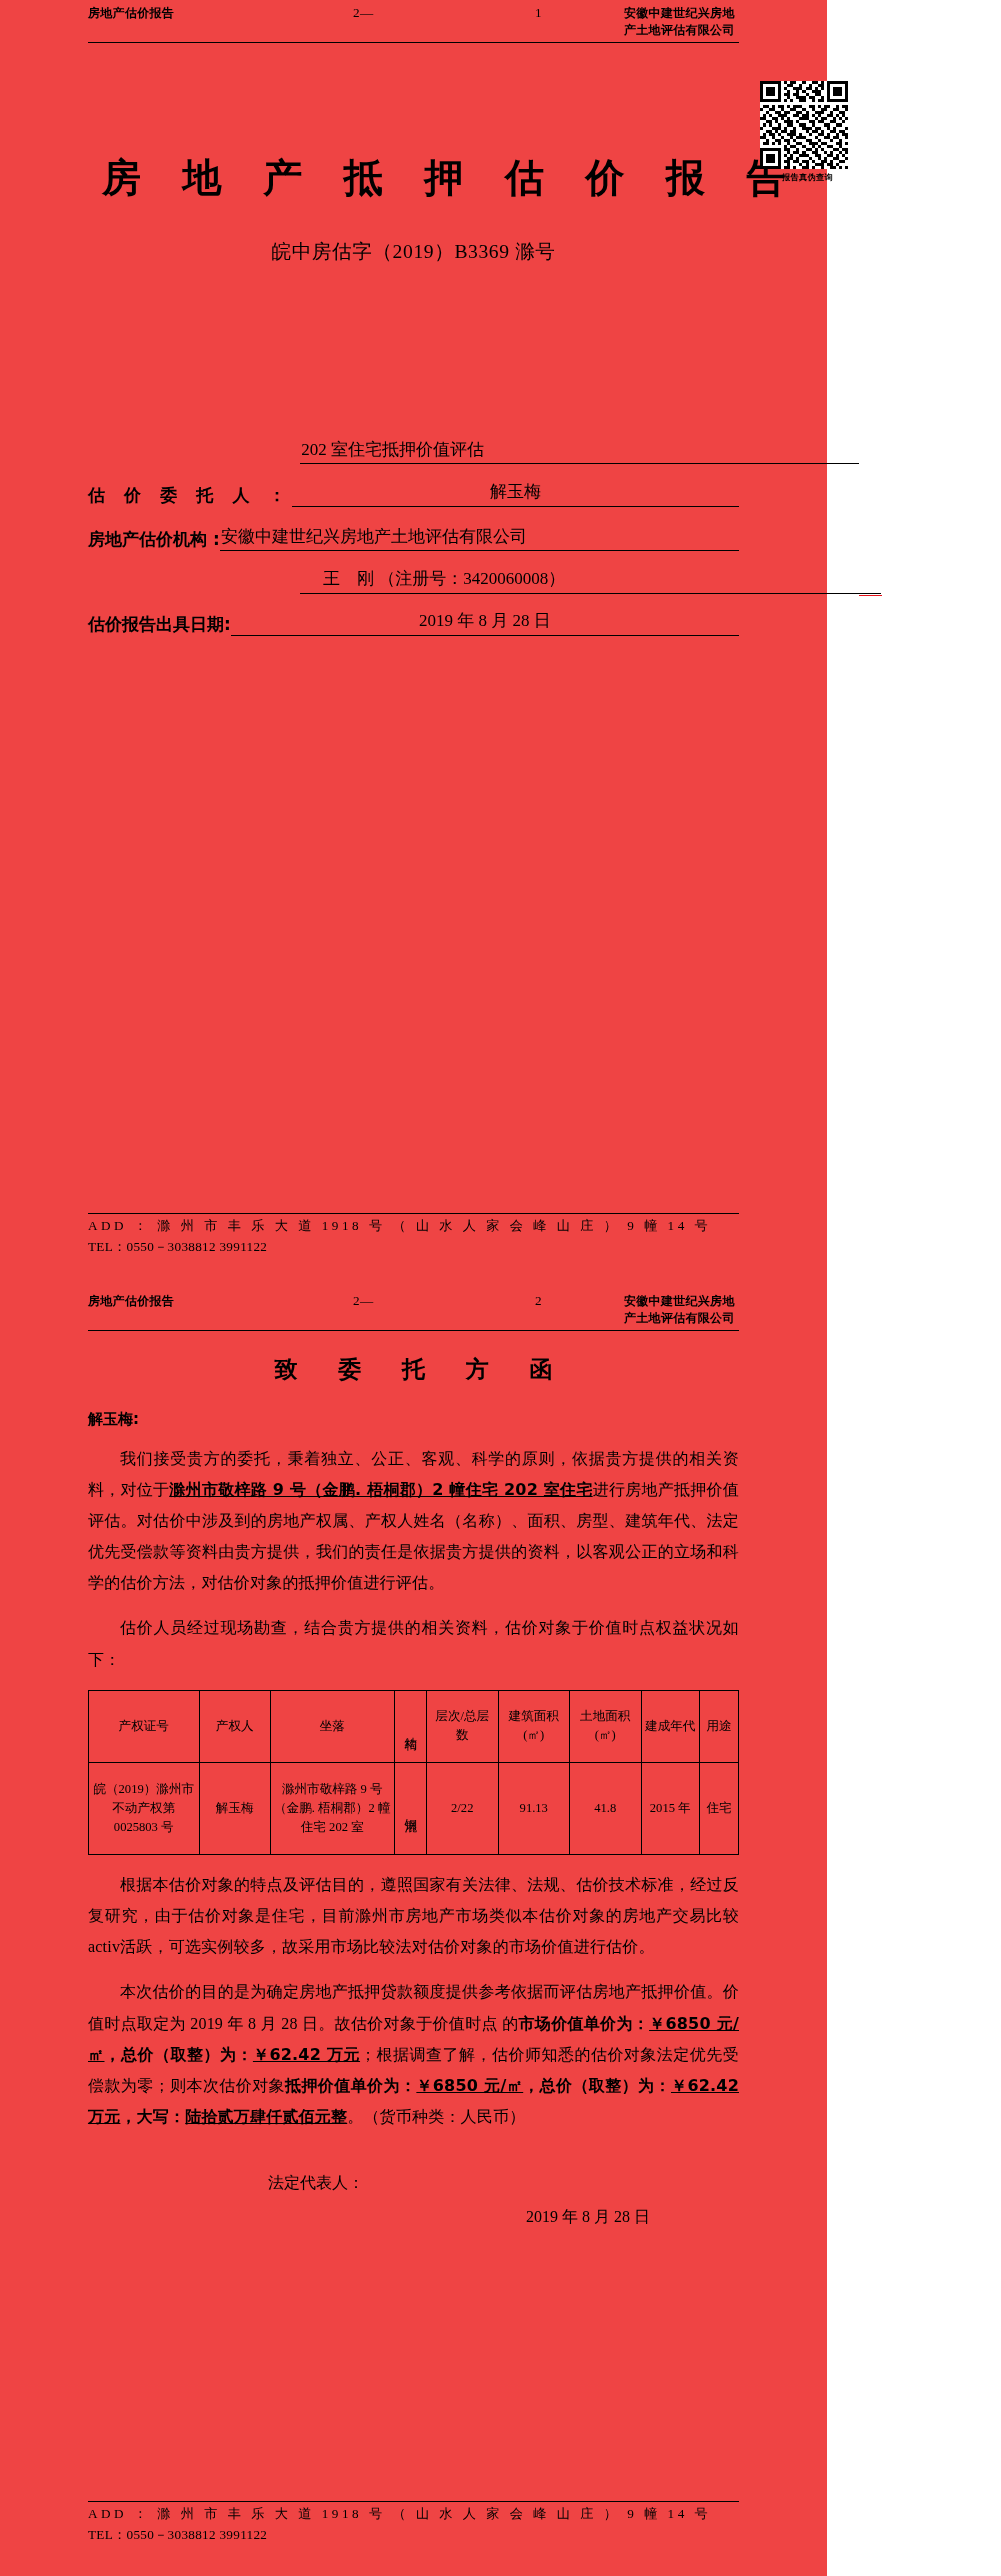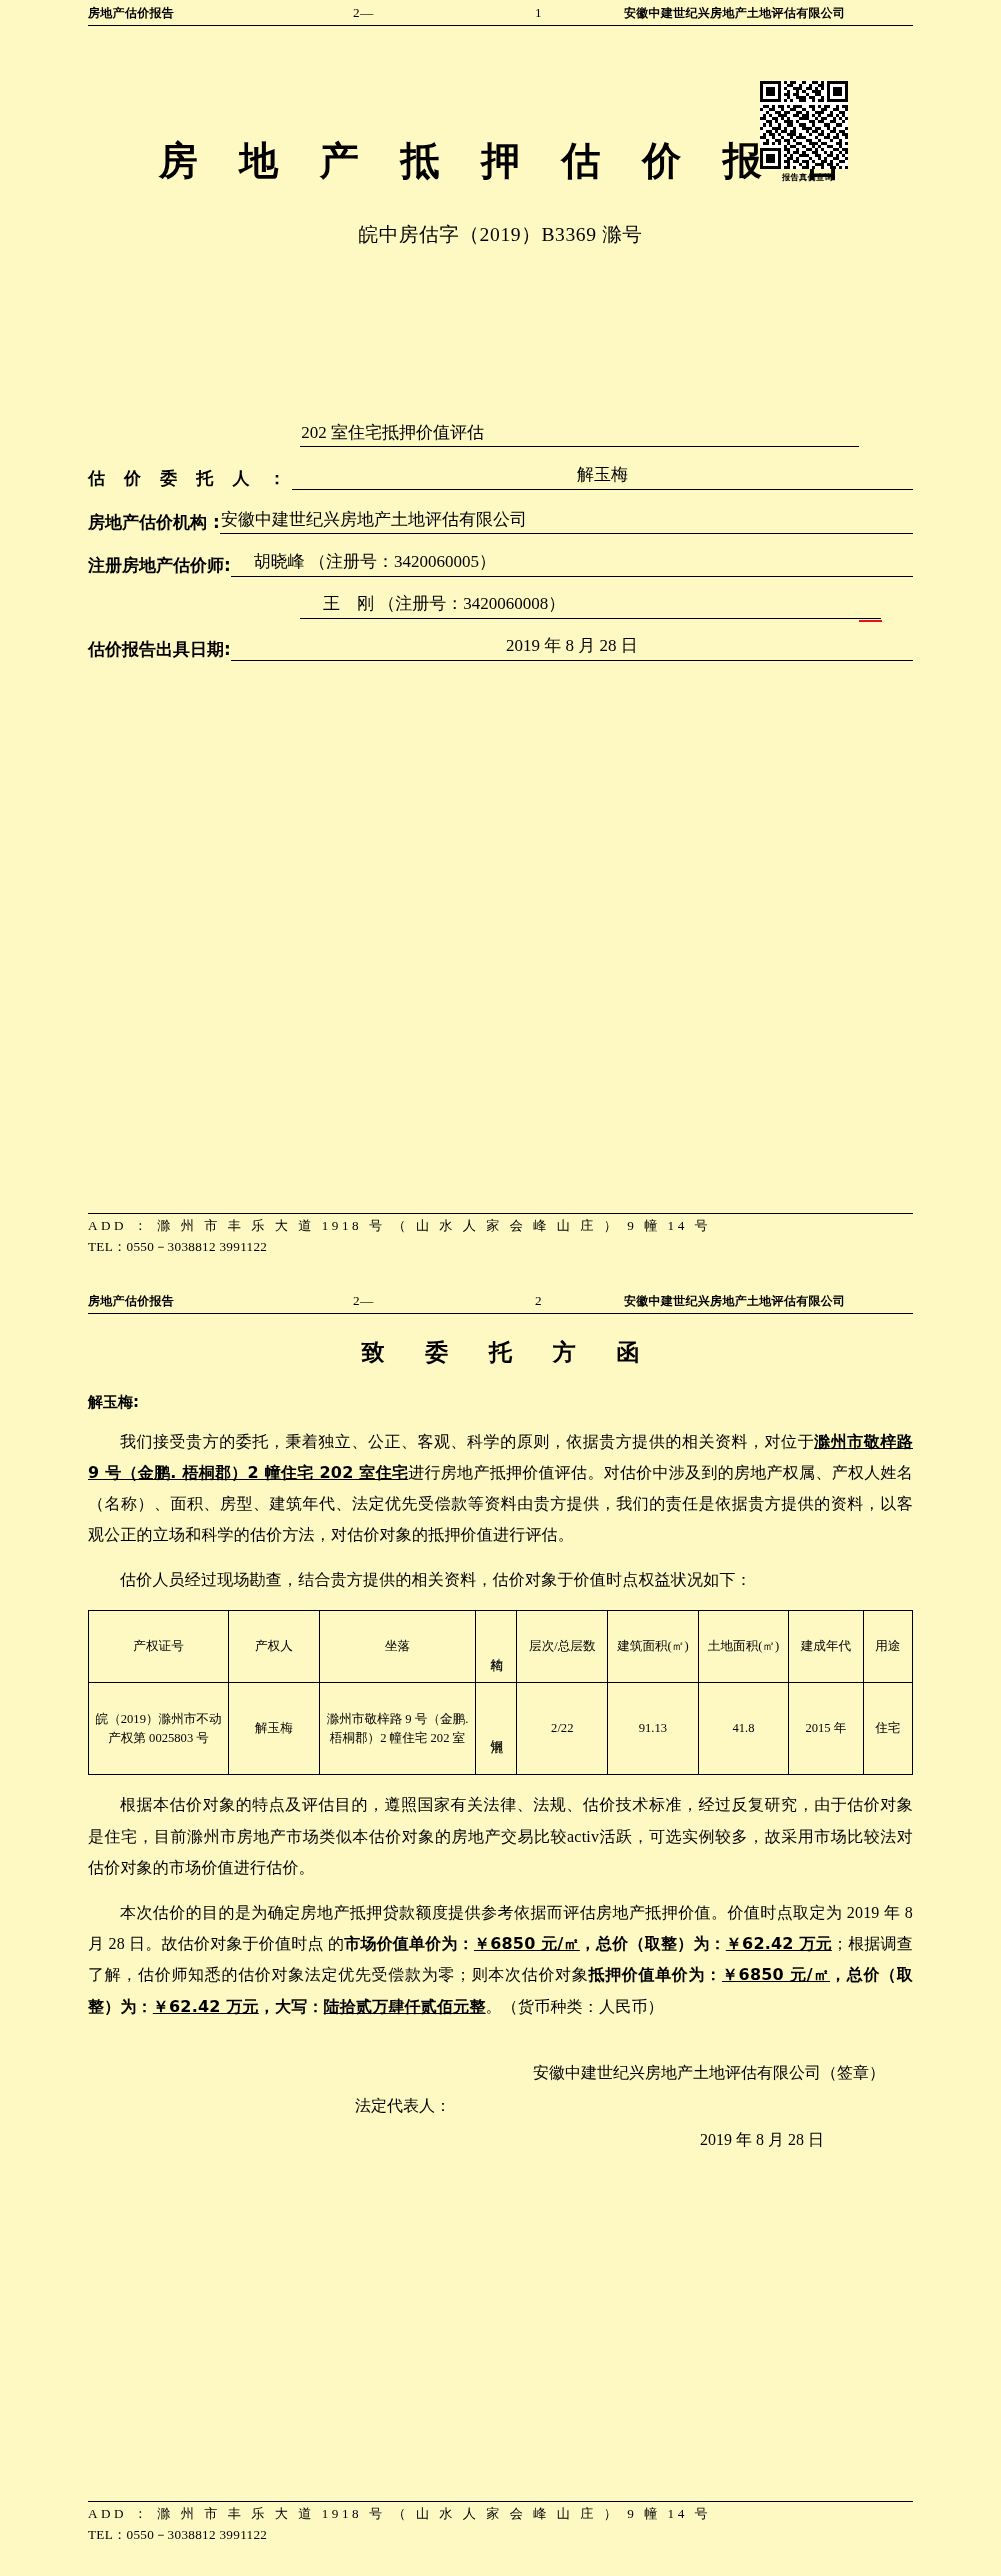--- a/index.html
+++ b/index.html
@@ -8,24 +8,24 @@
     background: #ffffff;
   }
   body {
     width: 1001px;
     font-family: "Liberation Serif", "DejaVu Serif", serif;
     color: #000000;
     -webkit-font-smoothing: none;
   }
   .page {
     position: relative;
-    width: 1001px;
+    width: 827px;
     box-sizing: border-box;
     padding: 0 88px;
-    background: #fef9c3;
+    background: #ef4444;
   }
   .page1 { height: 1288px; }
   .page2 { height: 1288px; }
 
   
   .run-head {
     display: flex;
     align-items: baseline;
     font-family: "DejaVu Sans", "Liberation Sans", sans-serif;
     font-size: 12px;
@@ -462,24 +462,20 @@
       <span class="f-label sp">估 价 委 托 人 ：</span>
       <span class="f-value">解玉梅</span>
     </div>
 
     <div class="f-row">
       <span class="f-label">房地产估价机构 :</span>
       <span class="f-value indent-left">安徽中建世纪兴房地产土地评估有限公司</span>
     </div>
 
     <div class="f-row">
-      <span class="f-label">注册房地产估价师:</span>
-      <span class="f-value appraiser">胡晓峰    （注册号：3420060005）</span>
-    </div>
-    <div class="f-row">
       <span class="f-value cont appraiser">
         <span>王　刚    （注册号：3420060008）</span>
         <span class="redtick"></span>
       </span>
     </div>
 
     <div class="f-row">
       <span class="f-label">估价报告出具日期:</span>
       <span class="f-value">2019 年 8 月 28 日</span>
     </div>
@@ -546,21 +542,20 @@
   </table>
 
   <p class="body">根据本估价对象的特点及评估目的，遵照国家有关法律、法规、估价技术标准，经过反复研究，由于估价对象是住宅，目前滁州市房地产市场类似本估价对象的房地产交易比较activ活跃，可选实例较多，故采用市场比较法对估价对象的市场价值进行估价。</p>
 
   <p class="body">
     <span>本次估价的目的是为确定房地产抵押贷款额度提供参考依据而评估房地产抵押价值。价值时点取定为 2019 年 8 月 28 日。故估价对象于价值时点 的</span><span class="b">市场价值单价为：</span><span class="bu">￥6850 元/㎡</span><span class="b">，总价（取整）为：</span><span class="bu">￥62.42 万元</span><span>；根据调查了解，估价师知悉的估价对象法定优先受偿款为零；则本次估价对象</span><span class="b">抵押价值单价为：</span><span class="bu">￥6850 元/㎡</span><span class="b">，总价（取整）为：</span><span class="bu">￥62.42 万元</span><span class="b">，大写：</span><span class="bu">陆拾贰万肆仟贰佰元整</span><span>。（货币种类：人民币）</span>
   </p>
 
 
   <div class="sig-block">
-    <div>安徽中建世纪兴房地产土地评估有限公司（签章）</div>
     <div class="sig-line2">法定代表人：</div>
     <div class="sig-line3">2019 年 8 月 28 日</div>
   </div>
 
   <div class="page-foot">
     <div class="foot-rule"></div>
     <div class="foot-line addr">ADD ： 滁 州 市 丰 乐 大 道 1918 号 （ 山 水 人 家 会 峰 山 庄 ） 9 幢 14 号</div>
     <div class="foot-line">TEL：0550－3038812  3991122</div>
   </div>
 

